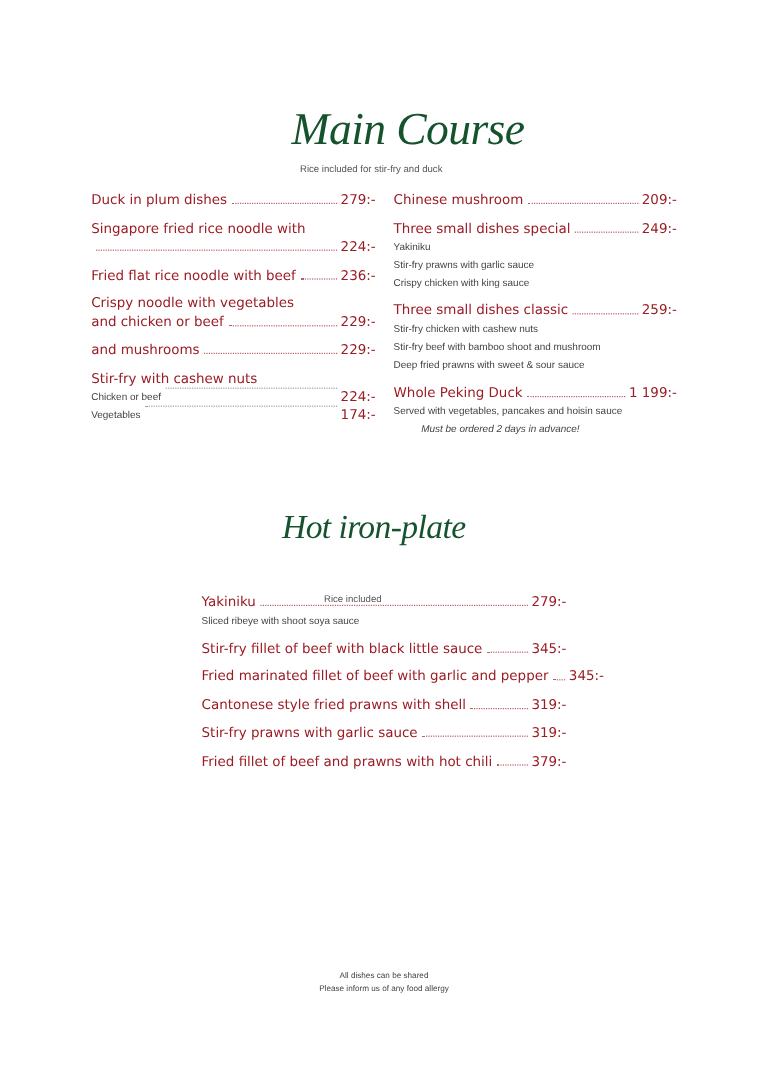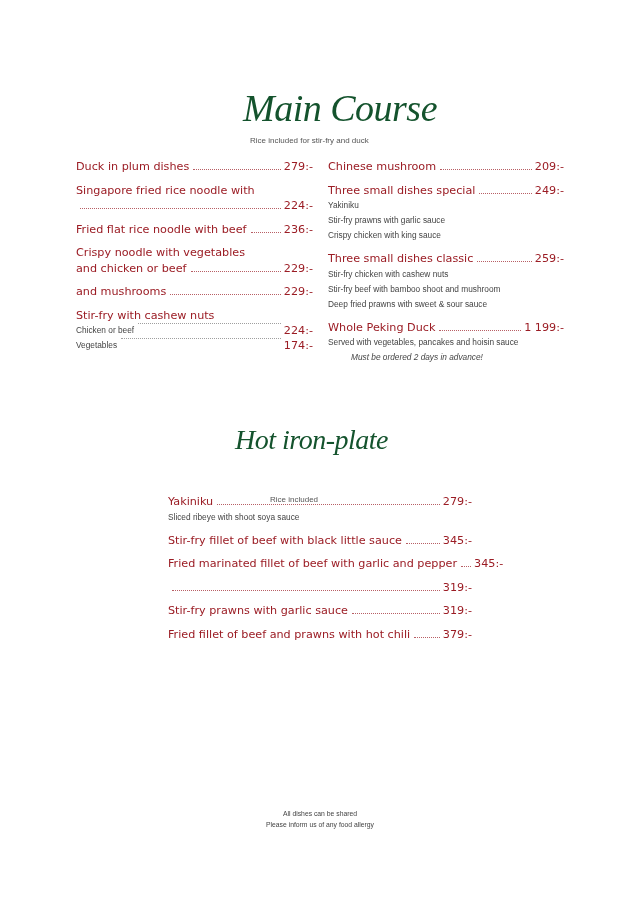--- a/index.html
+++ b/index.html
@@ -138,20 +138,21 @@
   </div>
   <div class="item">
     <div class="name-line">
         <span class="txt">Fried marinated fillet of beef with garlic and pepper</span>
         <span class="dots"></span>
         <span class="price">345:-</span>
       </div>
   </div>
   <div class="item">
     <div class="name-line">
+        <span class="txt">Cantonese style fried prawns with shell</span>
         <span class="dots"></span>
         <span class="price">319:-</span>
       </div>
   </div>
   <div class="item">
     <div class="name-line">
         <span class="txt">Stir-fry prawns with garlic sauce</span>
         <span class="dots"></span>
         <span class="price">319:-</span>
       </div>

